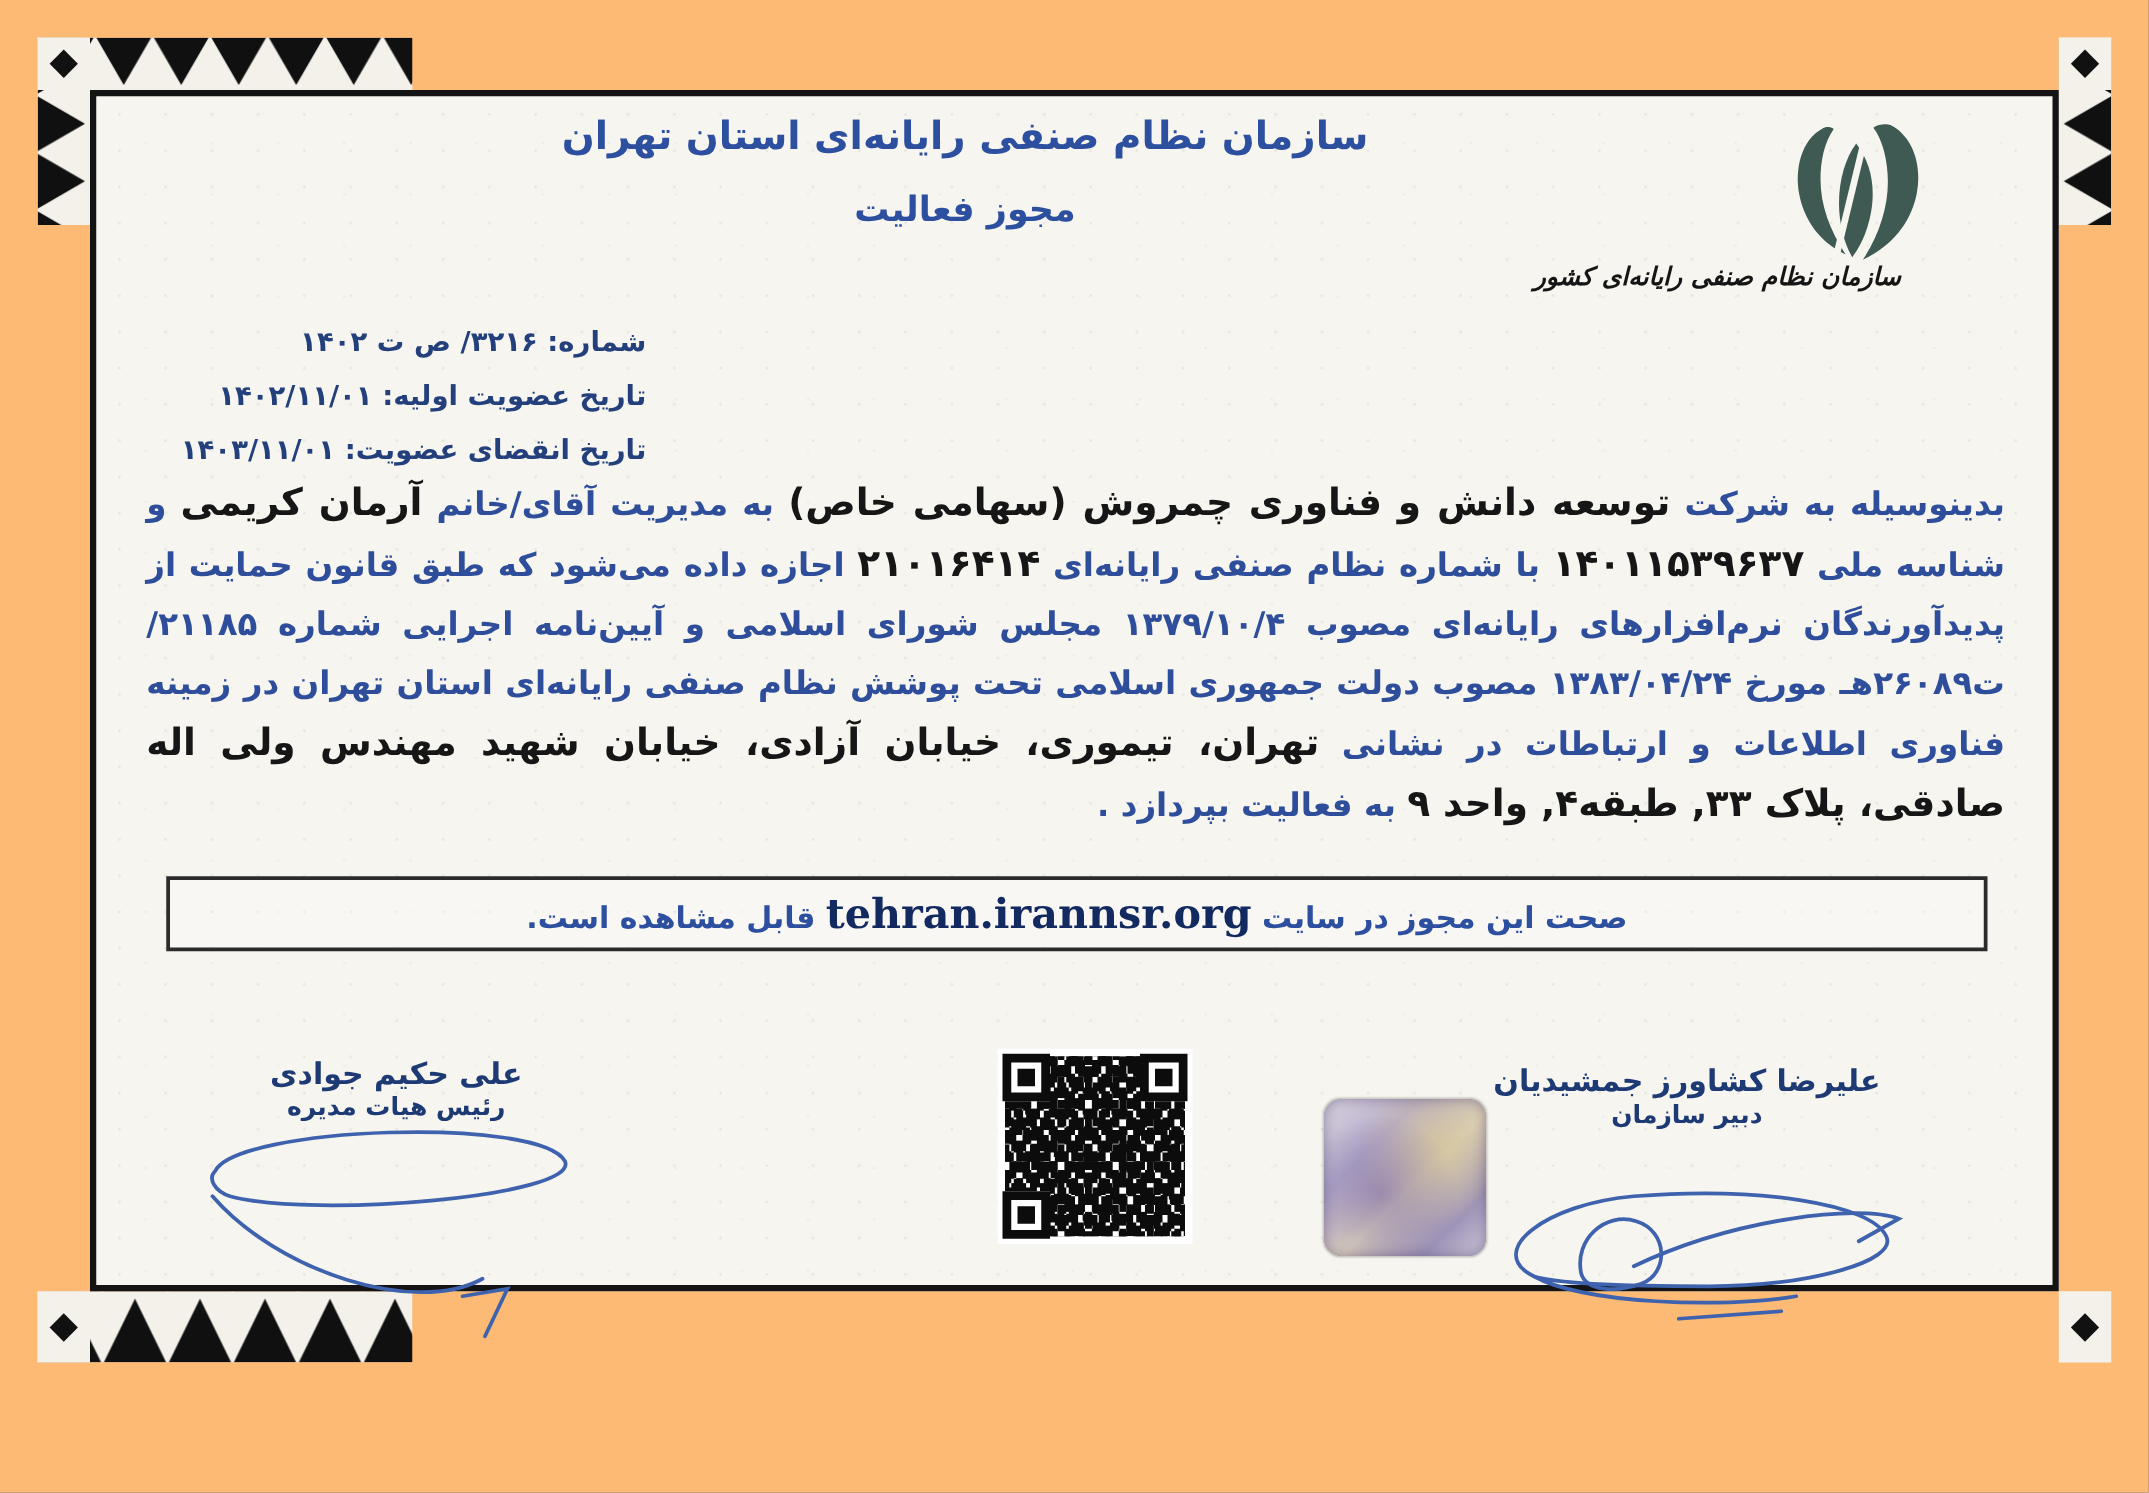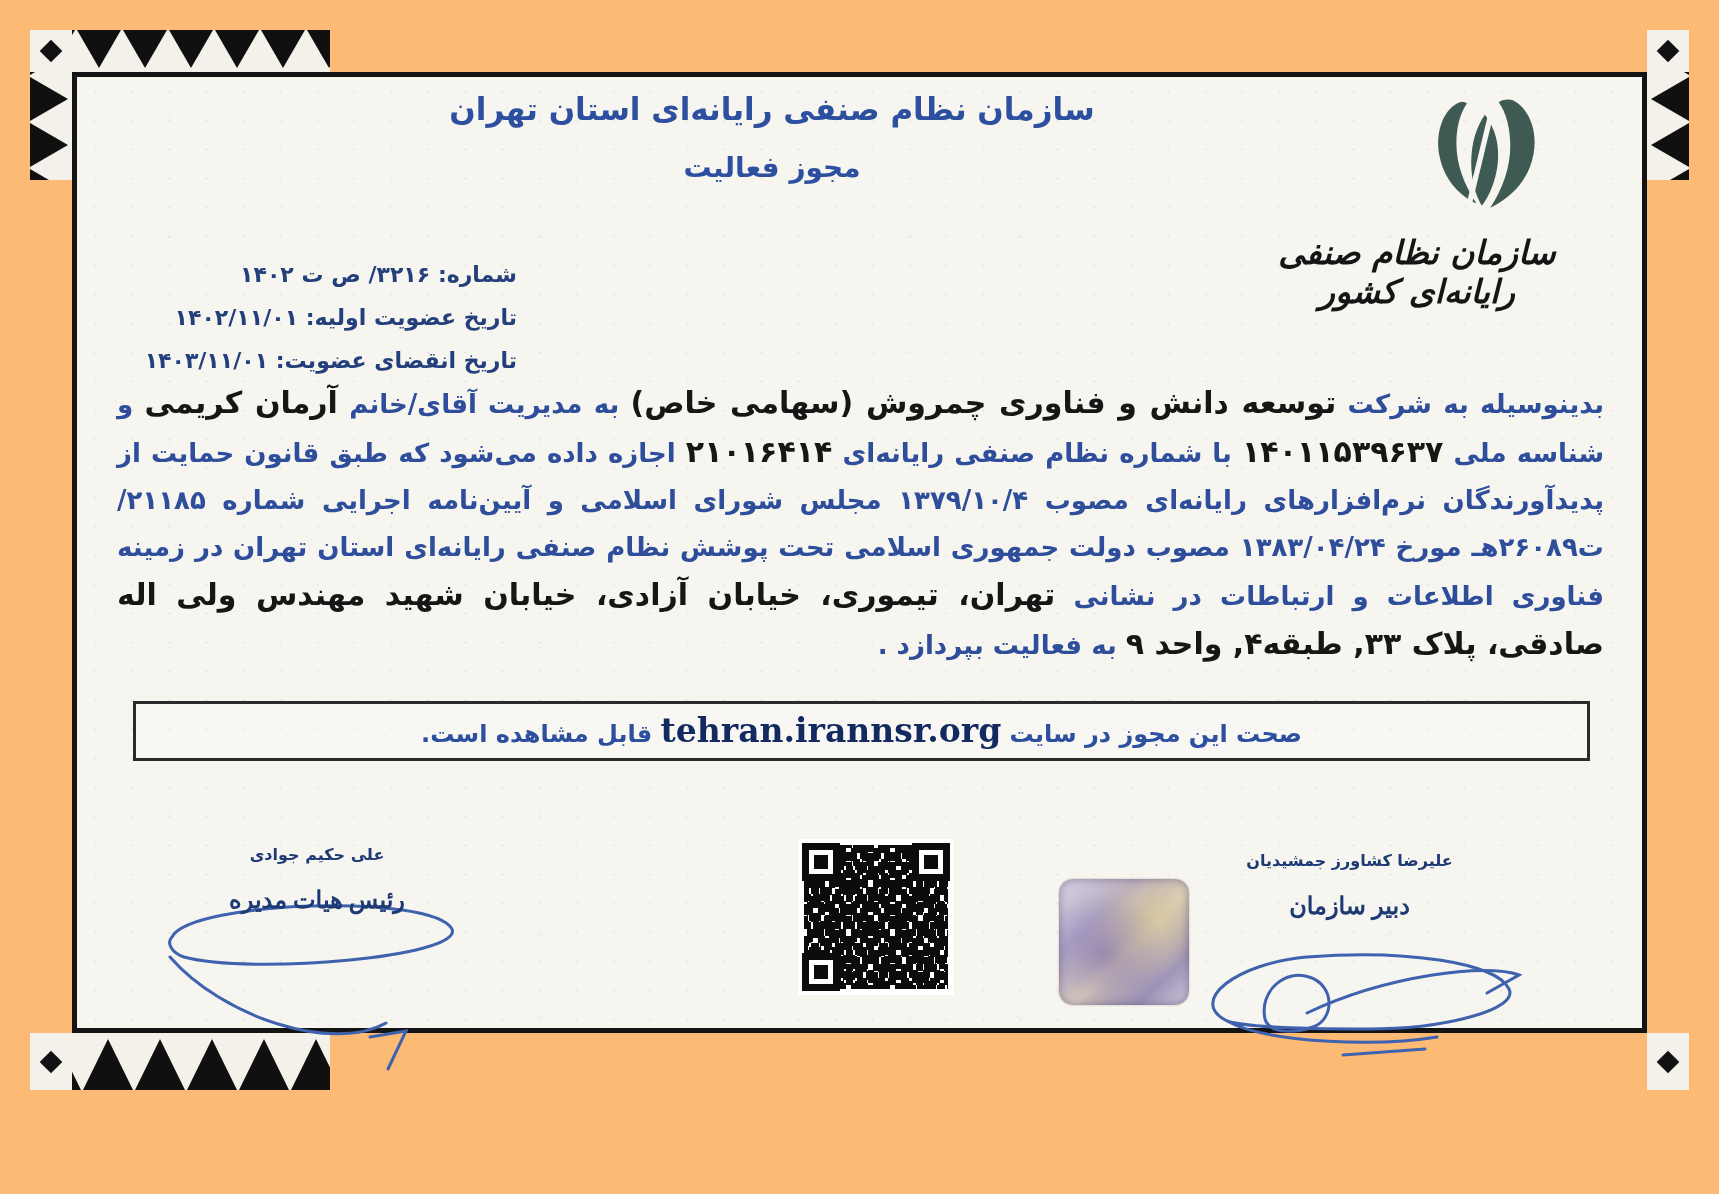--- a/index.html
+++ b/index.html
@@ -31,22 +31,22 @@
     background-position:0 0, 13px 17px;
   }
 
   
   .titles { position:absolute; top:14px; left:0; width:1390px; text-align:center; }
   .org-title { font-size:31px; font-weight:700; color:#2d4f9f; }
   .doc-title { margin-top:24px; font-size:28px; font-weight:700; color:#2d4f9f; }
 
   .logo-block { position:absolute; top:22px; left:1150px; width:380px; height:240px; }
   .logo-mark { position:absolute; left:200px; top:0; }
-  .logo-calligraphy { position:absolute; top:134px; width:100%; text-align:center;
-    font-size:33px; font-weight:700; color:#151515; font-style:italic; letter-spacing:-1px; }
+  .logo-calligraphy { position:absolute; top:110px; width:100%; text-align:left;
+    font-size:20px; font-weight:700; color:#151515; font-style:italic; letter-spacing:-1px; }
   .logo-province { position:absolute; top:168px; width:100%; text-align:center;
     font-size:22px; font-weight:700; color:#1c1c1c; }
 
   
   .meta { position:absolute; top:176px; left:40px; width:400px; text-align:right;
           font-size:22px; font-weight:700; color:#23407c; line-height:43px; }
 
   
   .body-text { position:absolute; top:302px; left:40px; right:38px;
                font-size:26px; line-height:47px; color:#2e4e9c; font-weight:700;
@@ -57,22 +57,22 @@
   .verify-box { position:absolute; left:56px; top:624px; right:52px; height:60px;
                 border:3px solid #2b2b2b; text-align:center; line-height:54px;
                 font-size:24px; font-weight:700; color:#2d4f9f; background:rgba(255,255,255,.25); }
   .verify-box .url { font-family:"DejaVu Serif", serif; color:#122a60; font-size:33px;
                      direction:ltr; unicode-bidi:embed; }
 
   
   .sig { position:absolute; text-align:center; }
   .sig-left  { left:55px;  top:768px; width:370px; height:260px; }
   .sig-right { left:1080px; top:774px; width:385px; height:270px; }
-  .sig .name { position:relative; z-index:2; font-size:16px; font-weight:700; color:#1e3a75; }
-  .sig .role { position:relative; z-index:2; margin-top:22px; font-size:24px; font-weight:700; color:#1e3a75;font-family:Liberation Serif, serif; }
+  .sig .name { position:relative; z-index:2; font-size:24px; font-weight:700; color:#1e3a75; }
+  .sig .role { position:relative; z-index:2; font-size:20px; font-weight:700; color:#1e3a75; }
   .sig svg { position:absolute; left:0; top:0; z-index:1; }
 
   
   .qr { position:absolute; left:721px; top:762px; width:156px; height:156px; background:#fff; }
   .qr .modules { position:absolute; inset:6px;
     background-image:
       repeating-conic-gradient(#0c0c0c 0% 25%, transparent 0% 50%),
       repeating-conic-gradient(#0c0c0c 0% 25%, transparent 0% 50%),
       repeating-conic-gradient(#0c0c0c 0% 25%, transparent 0% 50%);
     background-size:14px 14px, 23px 17px, 11px 27px;

